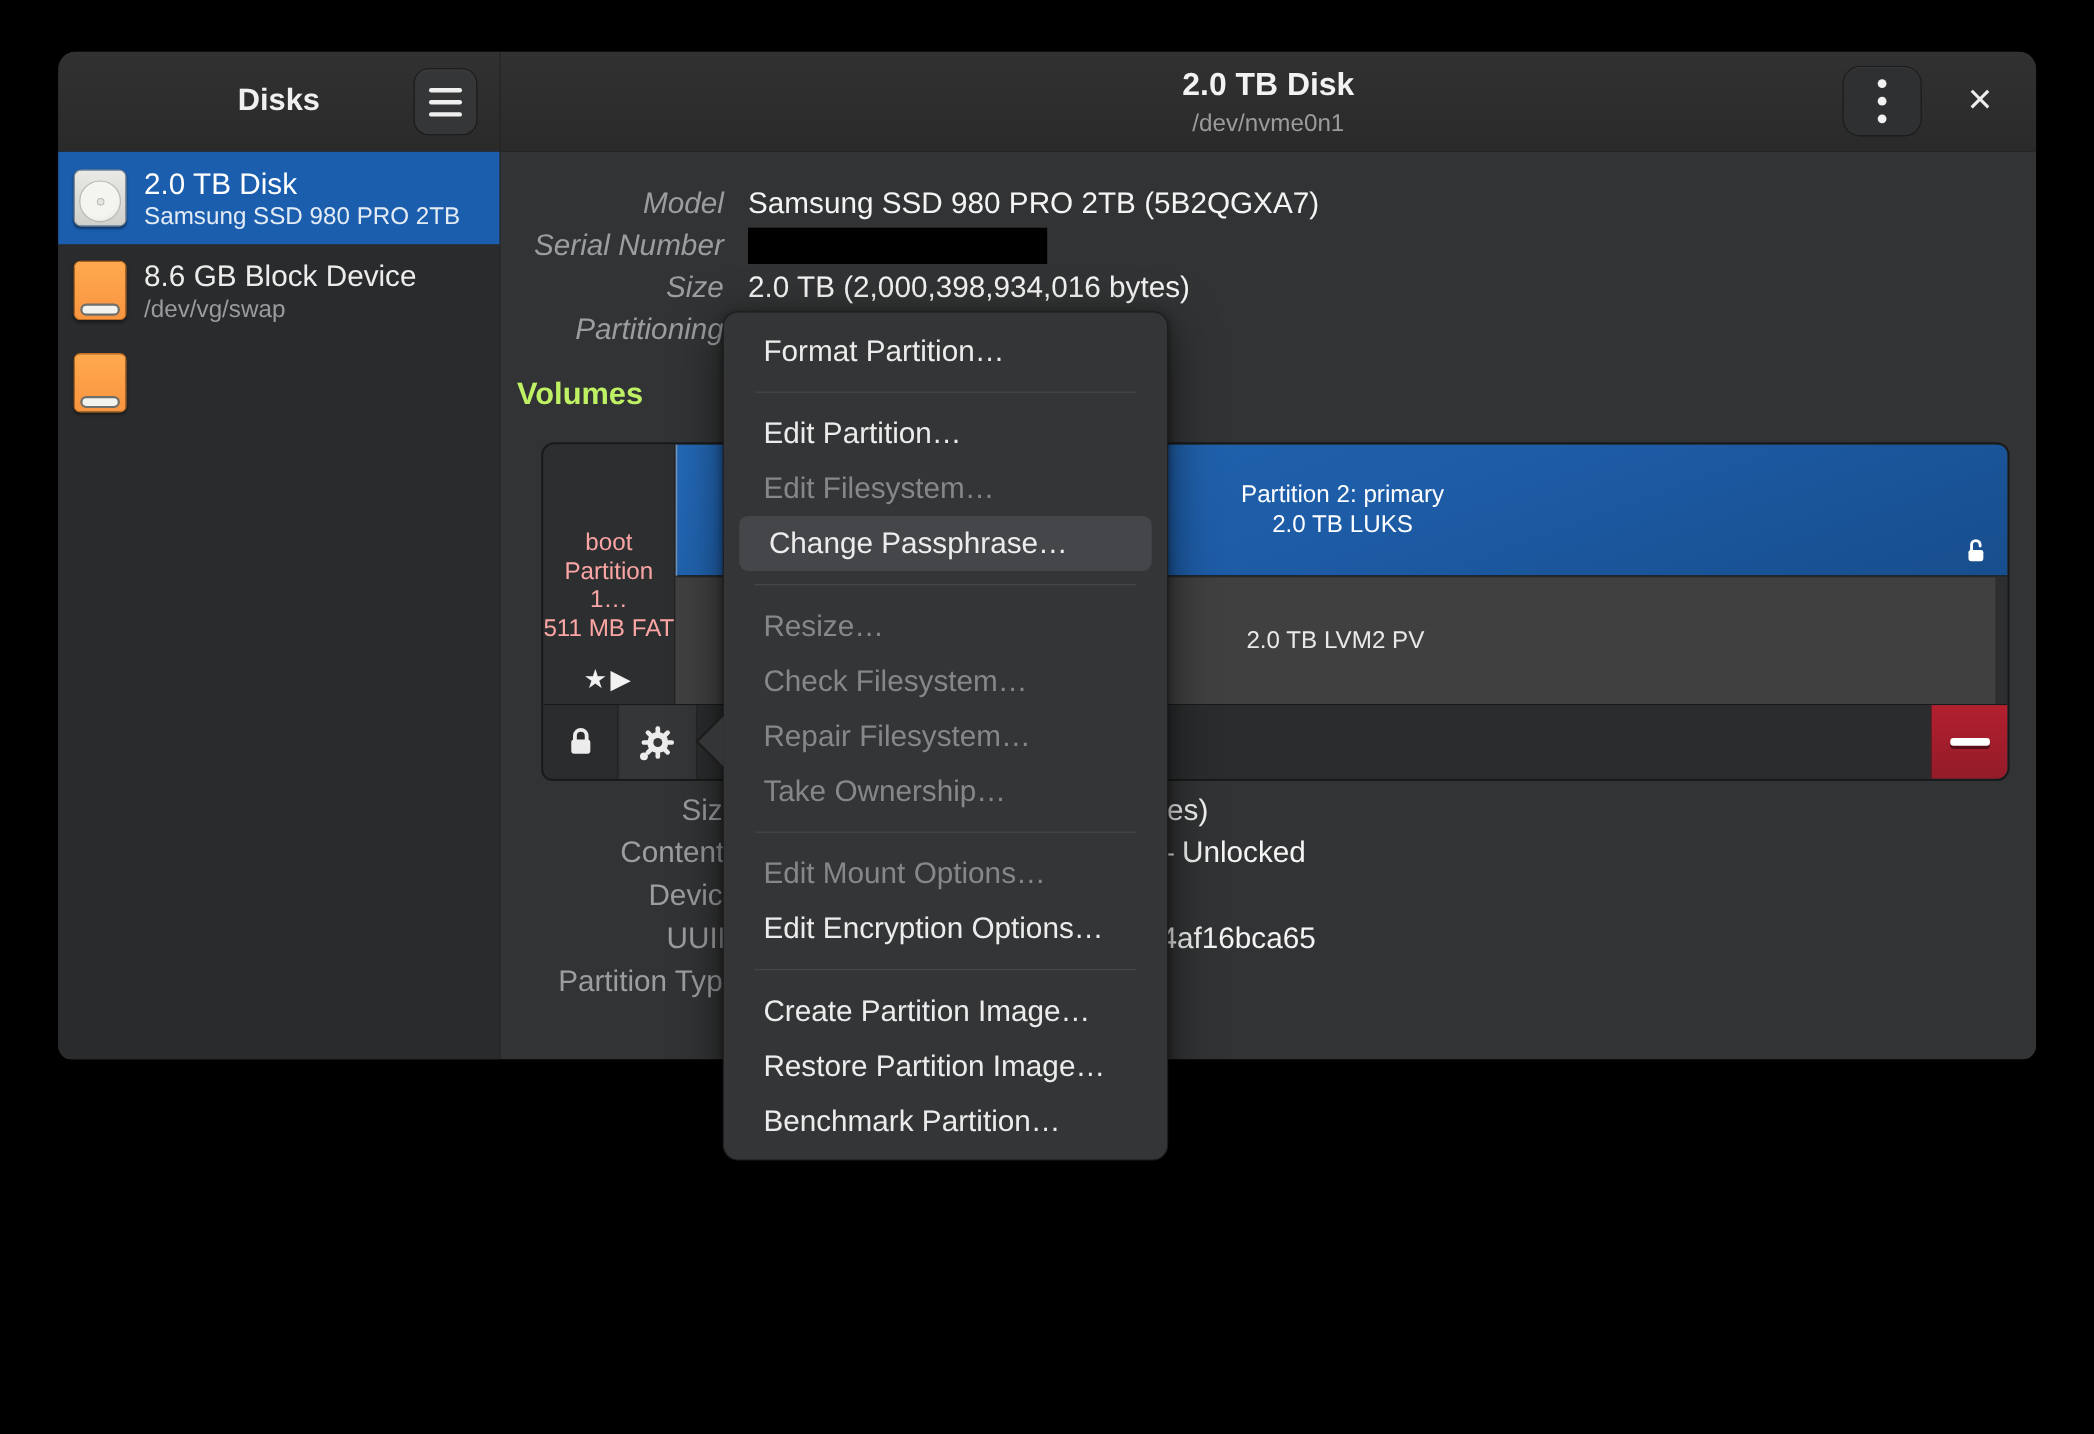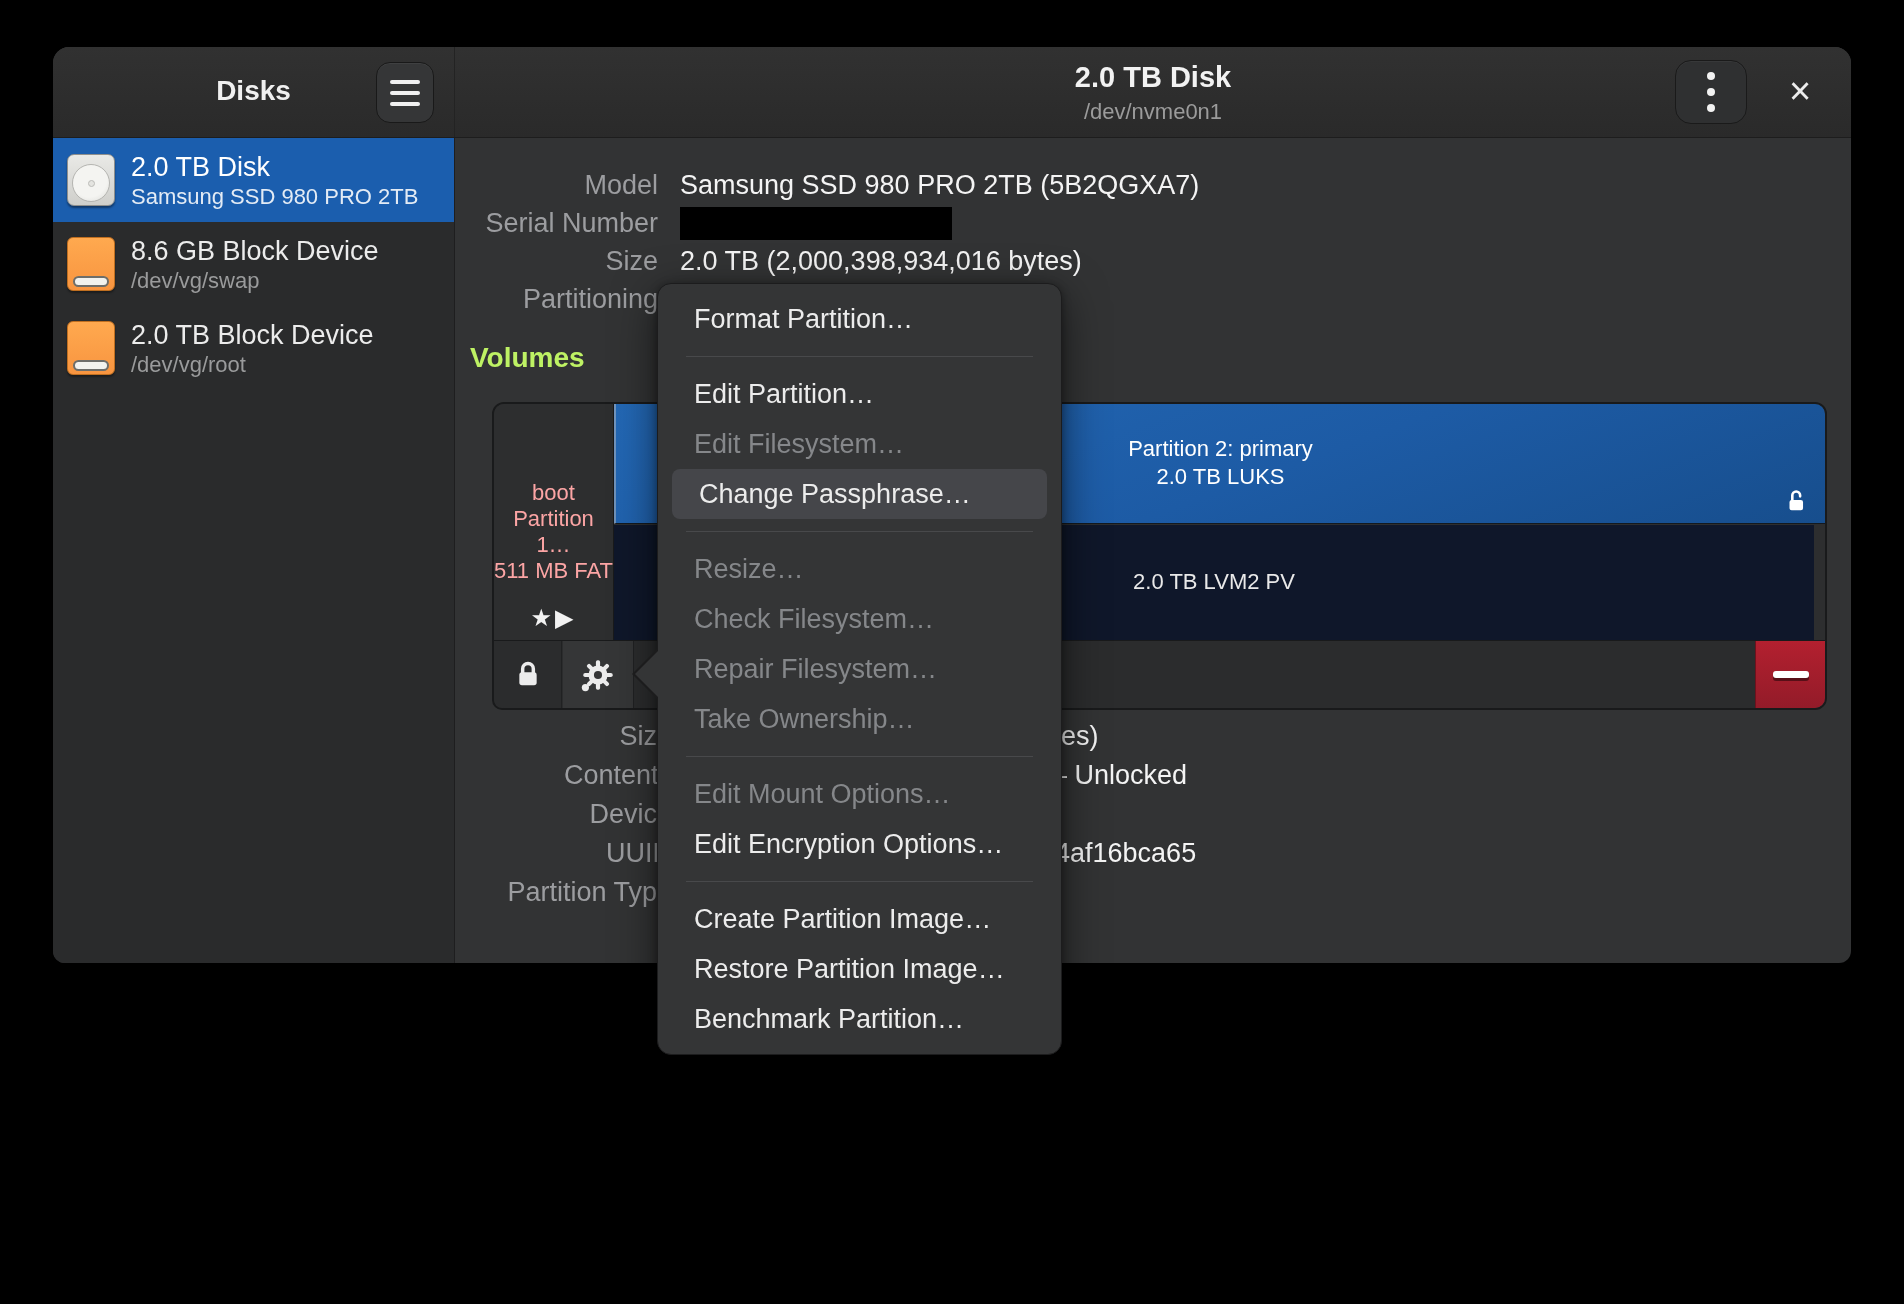--- a/index.html
+++ b/index.html
@@ -58,21 +58,21 @@
   .icon-disk .hub { position:absolute; left:20px; top:25px; width:7px; height:7px;
     background:#e4e4e0; border:1px solid #bcbcb8; border-radius:50%; }
   .icon-block { position:relative; width:48px; height:54px; flex:0 0 48px;
     background:linear-gradient(180deg,#ffa94f,#f89540); border-radius:6px;
     border:1px solid #c06f20; box-shadow:0 2px 2px rgba(0,0,0,.35); }
   .icon-block .slot { position:absolute; left:5px; bottom:3px; width:36px; height:11px;
     background:#f2f2ee; border:2px solid #6e6e6a; border-radius:6px; }
 
   
   .inforow { position:absolute; height:38px; line-height:38px; font-size:27px; white-space:nowrap; }
-  .inforow .lbl { position:absolute; right:0; color:#9c9da0; }
+  .inforow .lbl { position:absolute; right:0; color:#9c9da0;font-style:italic; }
   .inforow .val { position:absolute; left:0; color:#f4f4f4; }
   .redact { position:absolute; left:0; top:3px; width:272px; height:33px; background:#000; }
 
   
   .vol-heading { position:absolute; left:417px; top:295px; font-size:28px; font-weight:bold; color:#bef264; }
   .vol-frame { position:absolute; left:439px; top:355px; width:1335px; height:308px;
     border:2px solid #191a1b; border-radius:12px 12px 12px 10px; background:#2d2e2f; }
   .vol-boot { position:absolute; left:0; top:0; width:120px; height:238px;
     background:#2d2e2f; border-right:1px solid #191a1b; border-radius:10px 0 0 0;
     cursor:pointer; }
@@ -83,21 +83,21 @@
   .vol-luks { position:absolute; left:120px; top:0; right:0; height:120px;
     background:linear-gradient(160deg,#2368b5 0%,#1d5ba5 55%,#174e8d 100%);
     border-left:2px solid rgba(255,255,255,.38); border-bottom:1px solid #13191f;
     border-radius:0 10px 0 0; cursor:pointer; }
   .vol-luks .l1 { position:absolute; left:0; right:0; top:32px; text-align:center;
     font-size:22px; color:#fff; }
   .vol-luks .l2 { position:absolute; left:0; right:0; top:60px; text-align:center;
     font-size:22px; color:#fff; }
   .vol-luks svg { position:absolute; right:16px; bottom:8px; }
   .vol-lvm { position:absolute; left:120px; top:121px; right:11px; height:117px;
-    background:#0f172a; cursor:pointer; }
+    background:#404040; cursor:pointer; }
   .vol-lvm .l1 { position:absolute; left:0; right:0; top:44px; text-align:center;
     font-size:22px; color:#e9e9e9; }
 
   .vol-toolbar { position:absolute; left:0; bottom:0; width:100%; height:68px;
     background:#2b2c2d; border-top:1px solid #191a1b; border-radius:0 0 10px 10px; }
   .tb-btn { position:absolute; top:0; height:100%; display:flex; align-items:center;
     justify-content:center; cursor:pointer; }
   .tb-lock { left:0; width:68px; border-right:1px solid #202122; border-radius:0 0 0 10px; }
   .tb-gear { left:69px; width:71px; border-right:1px solid #202122; background:#353637; }
   .tb-del { right:0; width:70px; background:linear-gradient(180deg,#b3202f,#931b29);
@@ -177,24 +177,20 @@
           </span>
         <span class="txt">
           <div class="t1">8.6 GB Block Device</div>
           <div class="t2">/dev/vg/swap</div>
         </span>
       </div>
       <div class="side-row">
         <span class="icon-block">
             <span class="slot"></span>
           </span>
-        <span class="txt">
-          <div class="t1">2.0 TB Block Device</div>
-          <div class="t2">/dev/vg/root</div>
-        </span>
       </div>
     </div>
 
     <div class="under">
       <div class="inforow" style="left:367px; top:119px; width:1200px;">
         <span class="lbl" style="right:962px;">Model</span>
         <span class="val" style="left:260px;">Samsung SSD 980 PRO 2TB (5B2QGXA7)</span>
       </div>
       <div class="inforow" style="left:367px; top:157px; width:1200px;">
         <span class="lbl" style="right:962px;">Serial Number</span>

